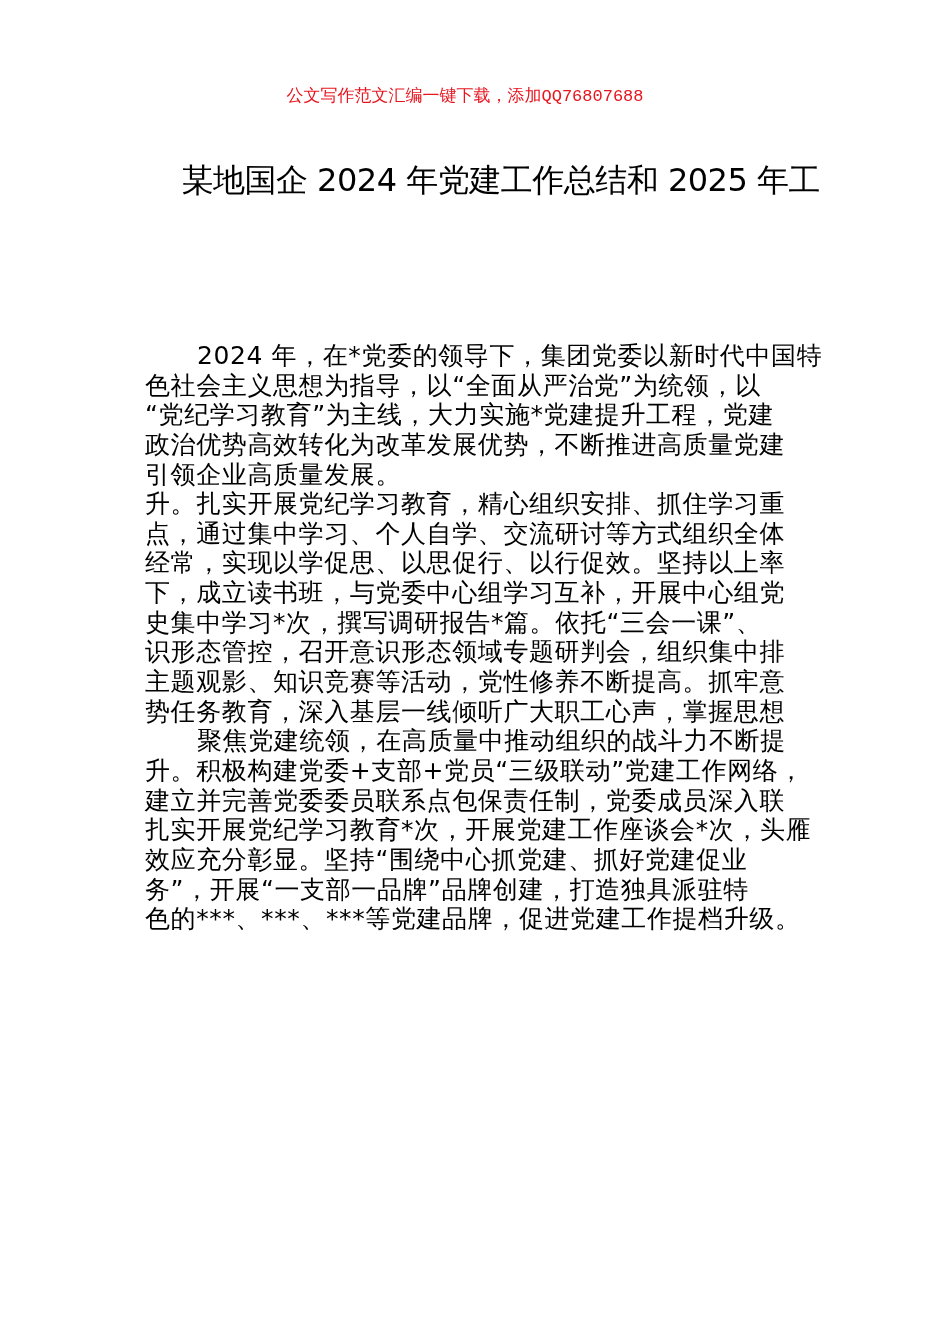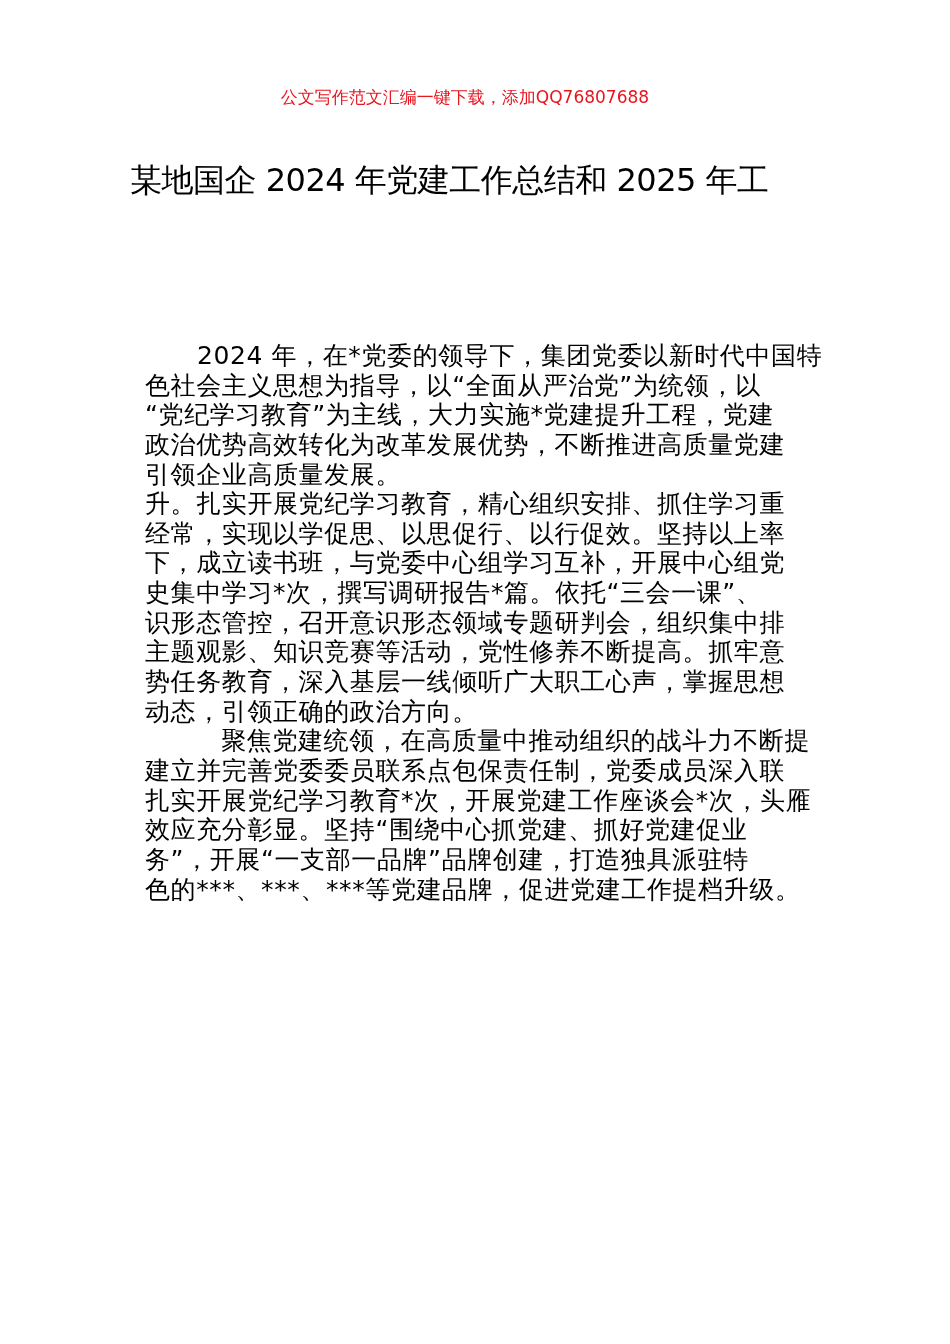--- a/index.html
+++ b/index.html
@@ -18,27 +18,28 @@
     .header-banner {
       position: absolute;
       top: 84px;
       left: 0;
       width: 930px;
       text-align: center;
       font-size: 17px;
       line-height: 26px;
       color: #e8141e;
       letter-spacing: 0px;
+      font-family: Liberation Mono, monospace;
     }
     .doc-title {
       position: absolute;
       top: 150px;
       left: 130px;
       width: 690px;
-      text-align: left;
+      text-align: right;
       font-size: 32px;
       line-height: 60px;
       color: #000000;
       letter-spacing: -0.5px;
     }
     .doc-title .line {
       display: block;
       white-space: nowrap;
     }
     .doc-body {
@@ -55,21 +56,20 @@
       display: block;
       white-space: nowrap;
       font-size: 25px;
       line-height: 29.65px;
       height: 29.65px;
       letter-spacing: 0.6px;
       color: #000000;
     }
     .para .line.indent {
       padding-left: 52px;
-      text-align: right;
     }
   </style>
 </head>
 <body>
 
 <div class="header-banner">公文写作范文汇编一键下载，添加QQ76807688</div>
 
 <h1 class="doc-title" style="margin:0;font-weight:normal;">
   <span class="line">某地国企 2024 年党建工作总结和 2025 年工</span>
 </h1>
@@ -79,31 +79,32 @@
   <div class="para">
     <span class="line indent">2024 年，在*党委的领导下，集团党委以新时代中国特</span>
     <span class="line">色社会主义思想为指导，以“全面从严治党”为统领，以</span>
     <span class="line">“党纪学习教育”为主线，大力实施*党建提升工程，党建</span>
     <span class="line">政治优势高效转化为改革发展优势，不断推进高质量党建</span>
     <span class="line">引领企业高质量发展。</span>
   </div>
 
   <div class="para">
     <span class="line">升。扎实开展党纪学习教育，精心组织安排、抓住学习重</span>
+    <span class="line">点，通过集中学习、个人自学、交流研讨等方式组织全体</span>
     <span class="line">经常，实现以学促思、以思促行、以行促效。坚持以上率</span>
     <span class="line">下，成立读书班，与党委中心组学习互补，开展中心组党</span>
     <span class="line">史集中学习*次，撰写调研报告*篇。依托“三会一课”、</span>
     <span class="line">识形态管控，召开意识形态领域专题研判会，组织集中排</span>
     <span class="line">主题观影、知识竞赛等活动，党性修养不断提高。抓牢意</span>
     <span class="line">势任务教育，深入基层一线倾听广大职工心声，掌握思想</span>
-    <span class="line">动态，引领正确的政治方向。</span>
   </div>
 
   <div class="para">
     <span class="line indent">聚焦党建统领，在高质量中推动组织的战斗力不断提</span>
+    <span class="line">升。积极构建党委+支部+党员“三级联动”党建工作网络，</span>
     <span class="line">建立并完善党委委员联系点包保责任制，党委成员深入联</span>
     <span class="line">扎实开展党纪学习教育*次，开展党建工作座谈会*次，头雁</span>
     <span class="line">效应充分彰显。坚持“围绕中心抓党建、抓好党建促业</span>
     <span class="line">务”，开展“一支部一品牌”品牌创建，打造独具派驻特</span>
     <span class="line">色的***、***、***等党建品牌，促进党建工作提档升级。</span>
   </div>
 
 </div>
 
 </body></html>

